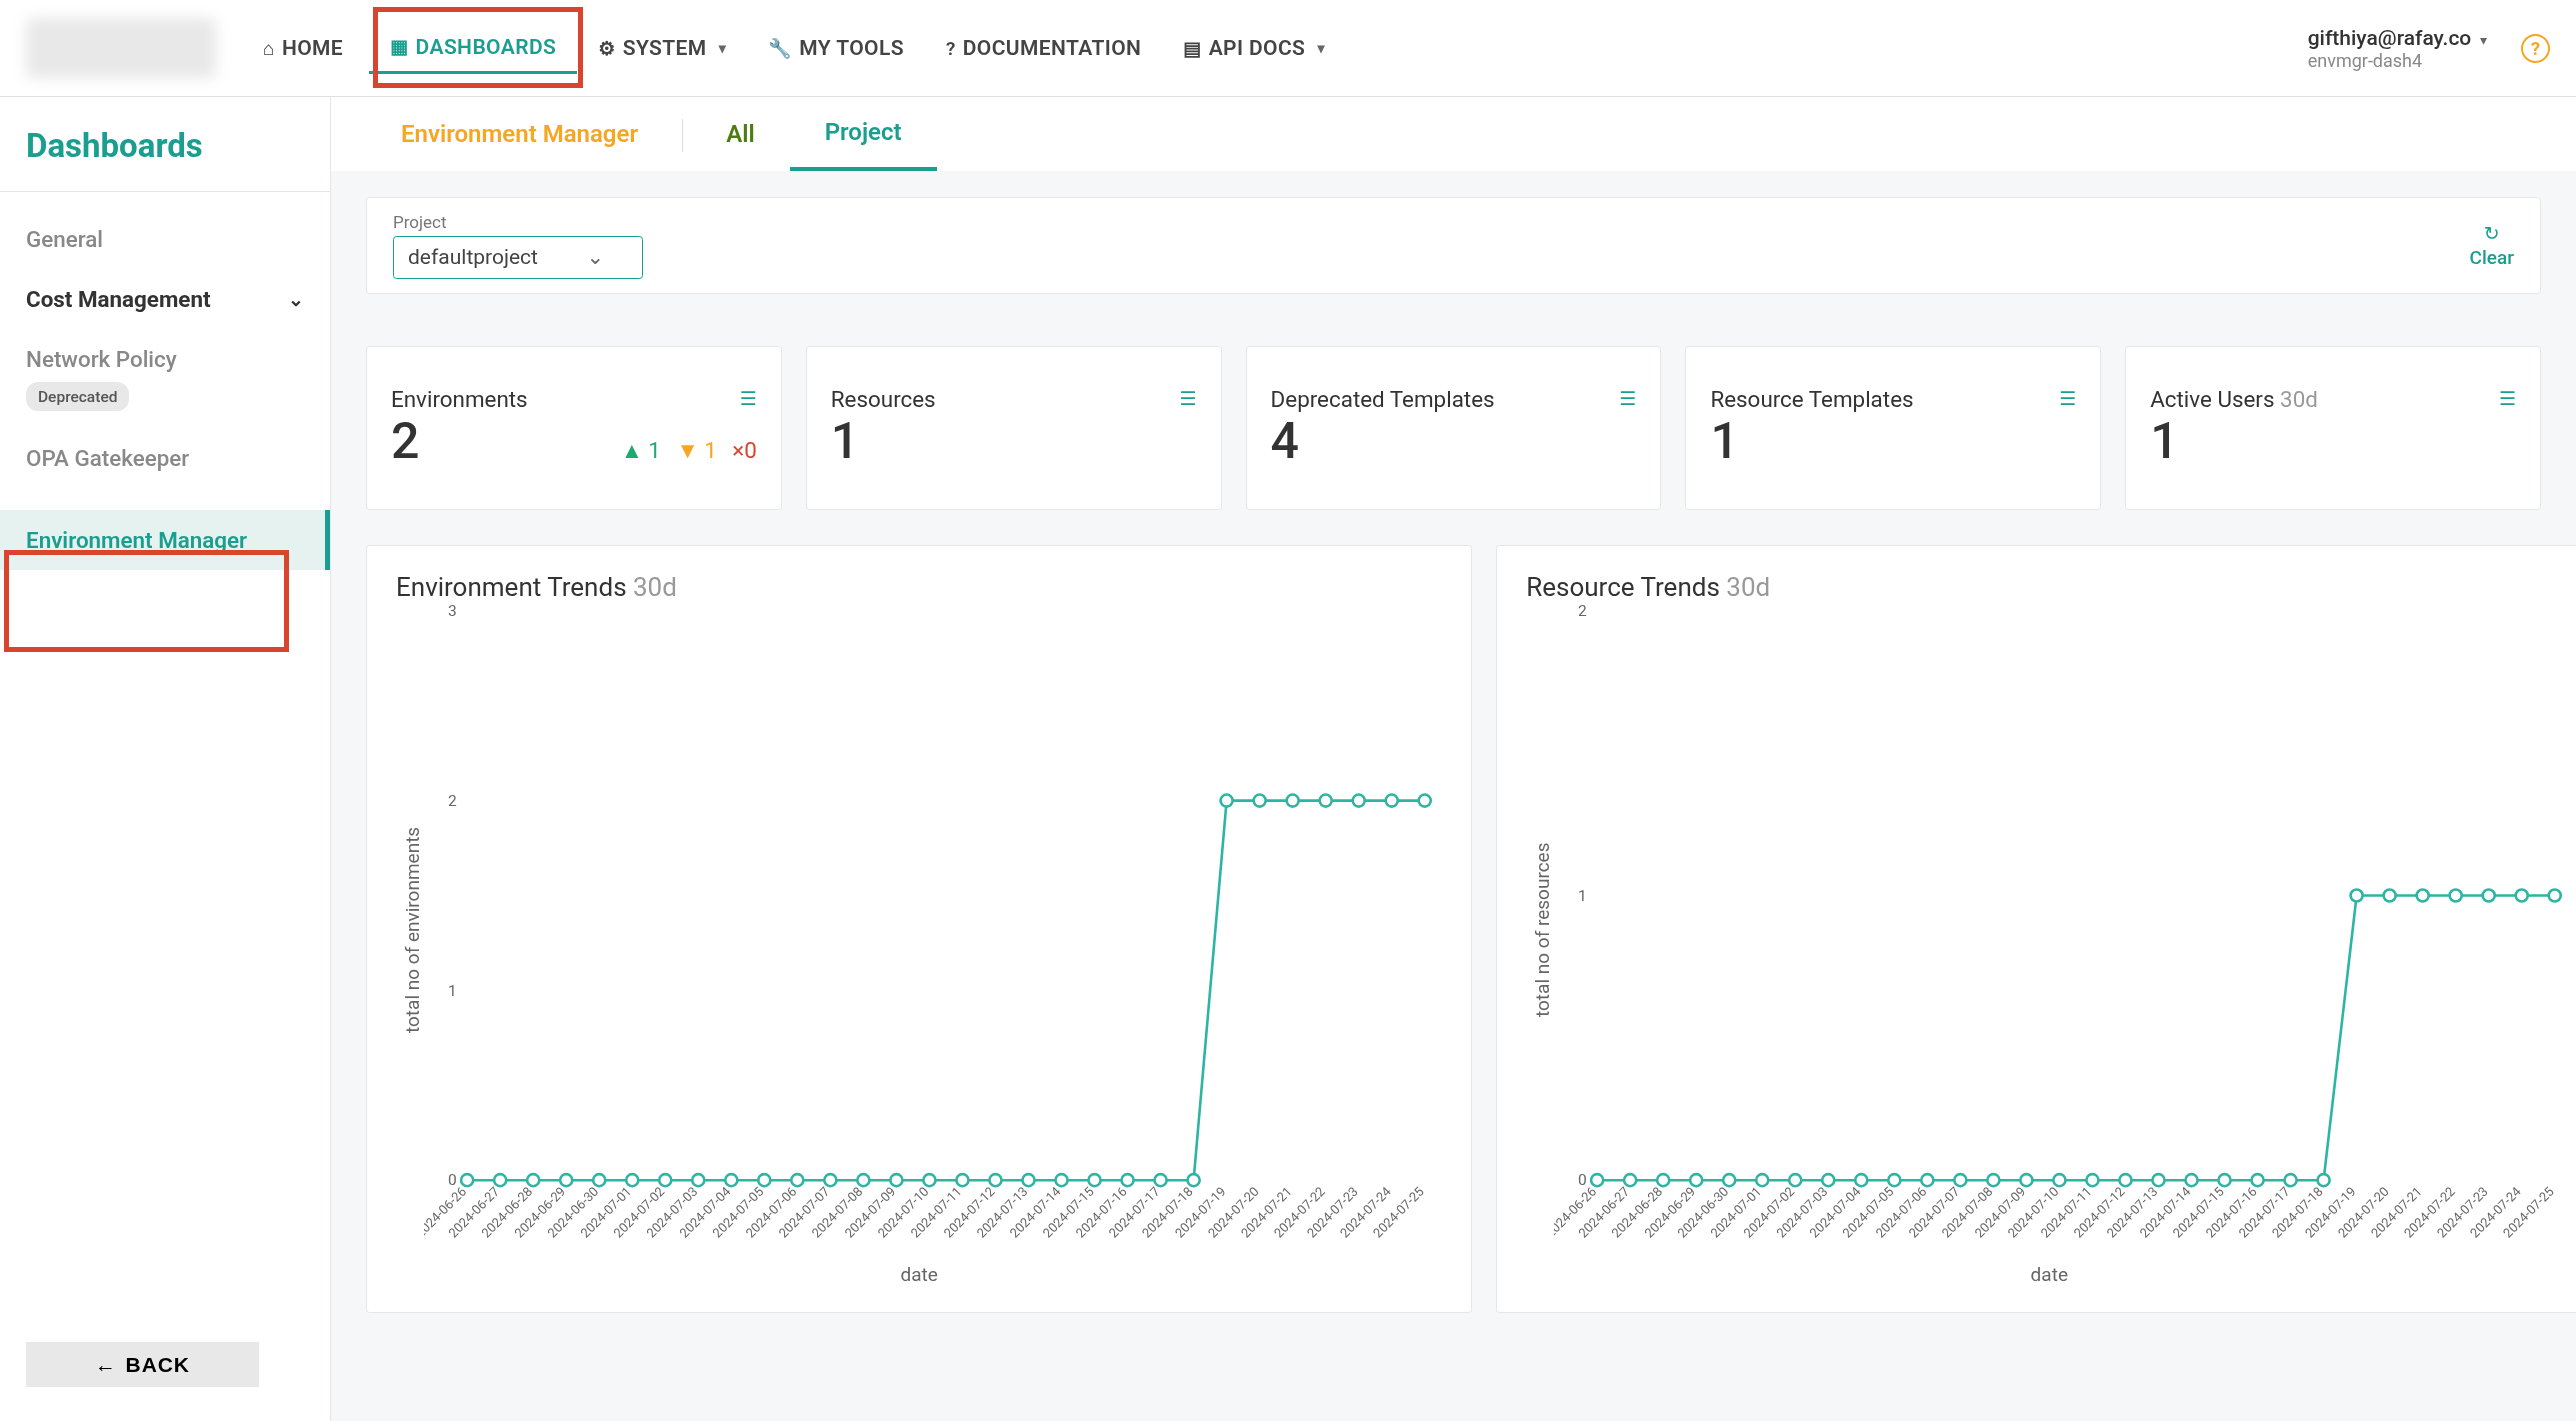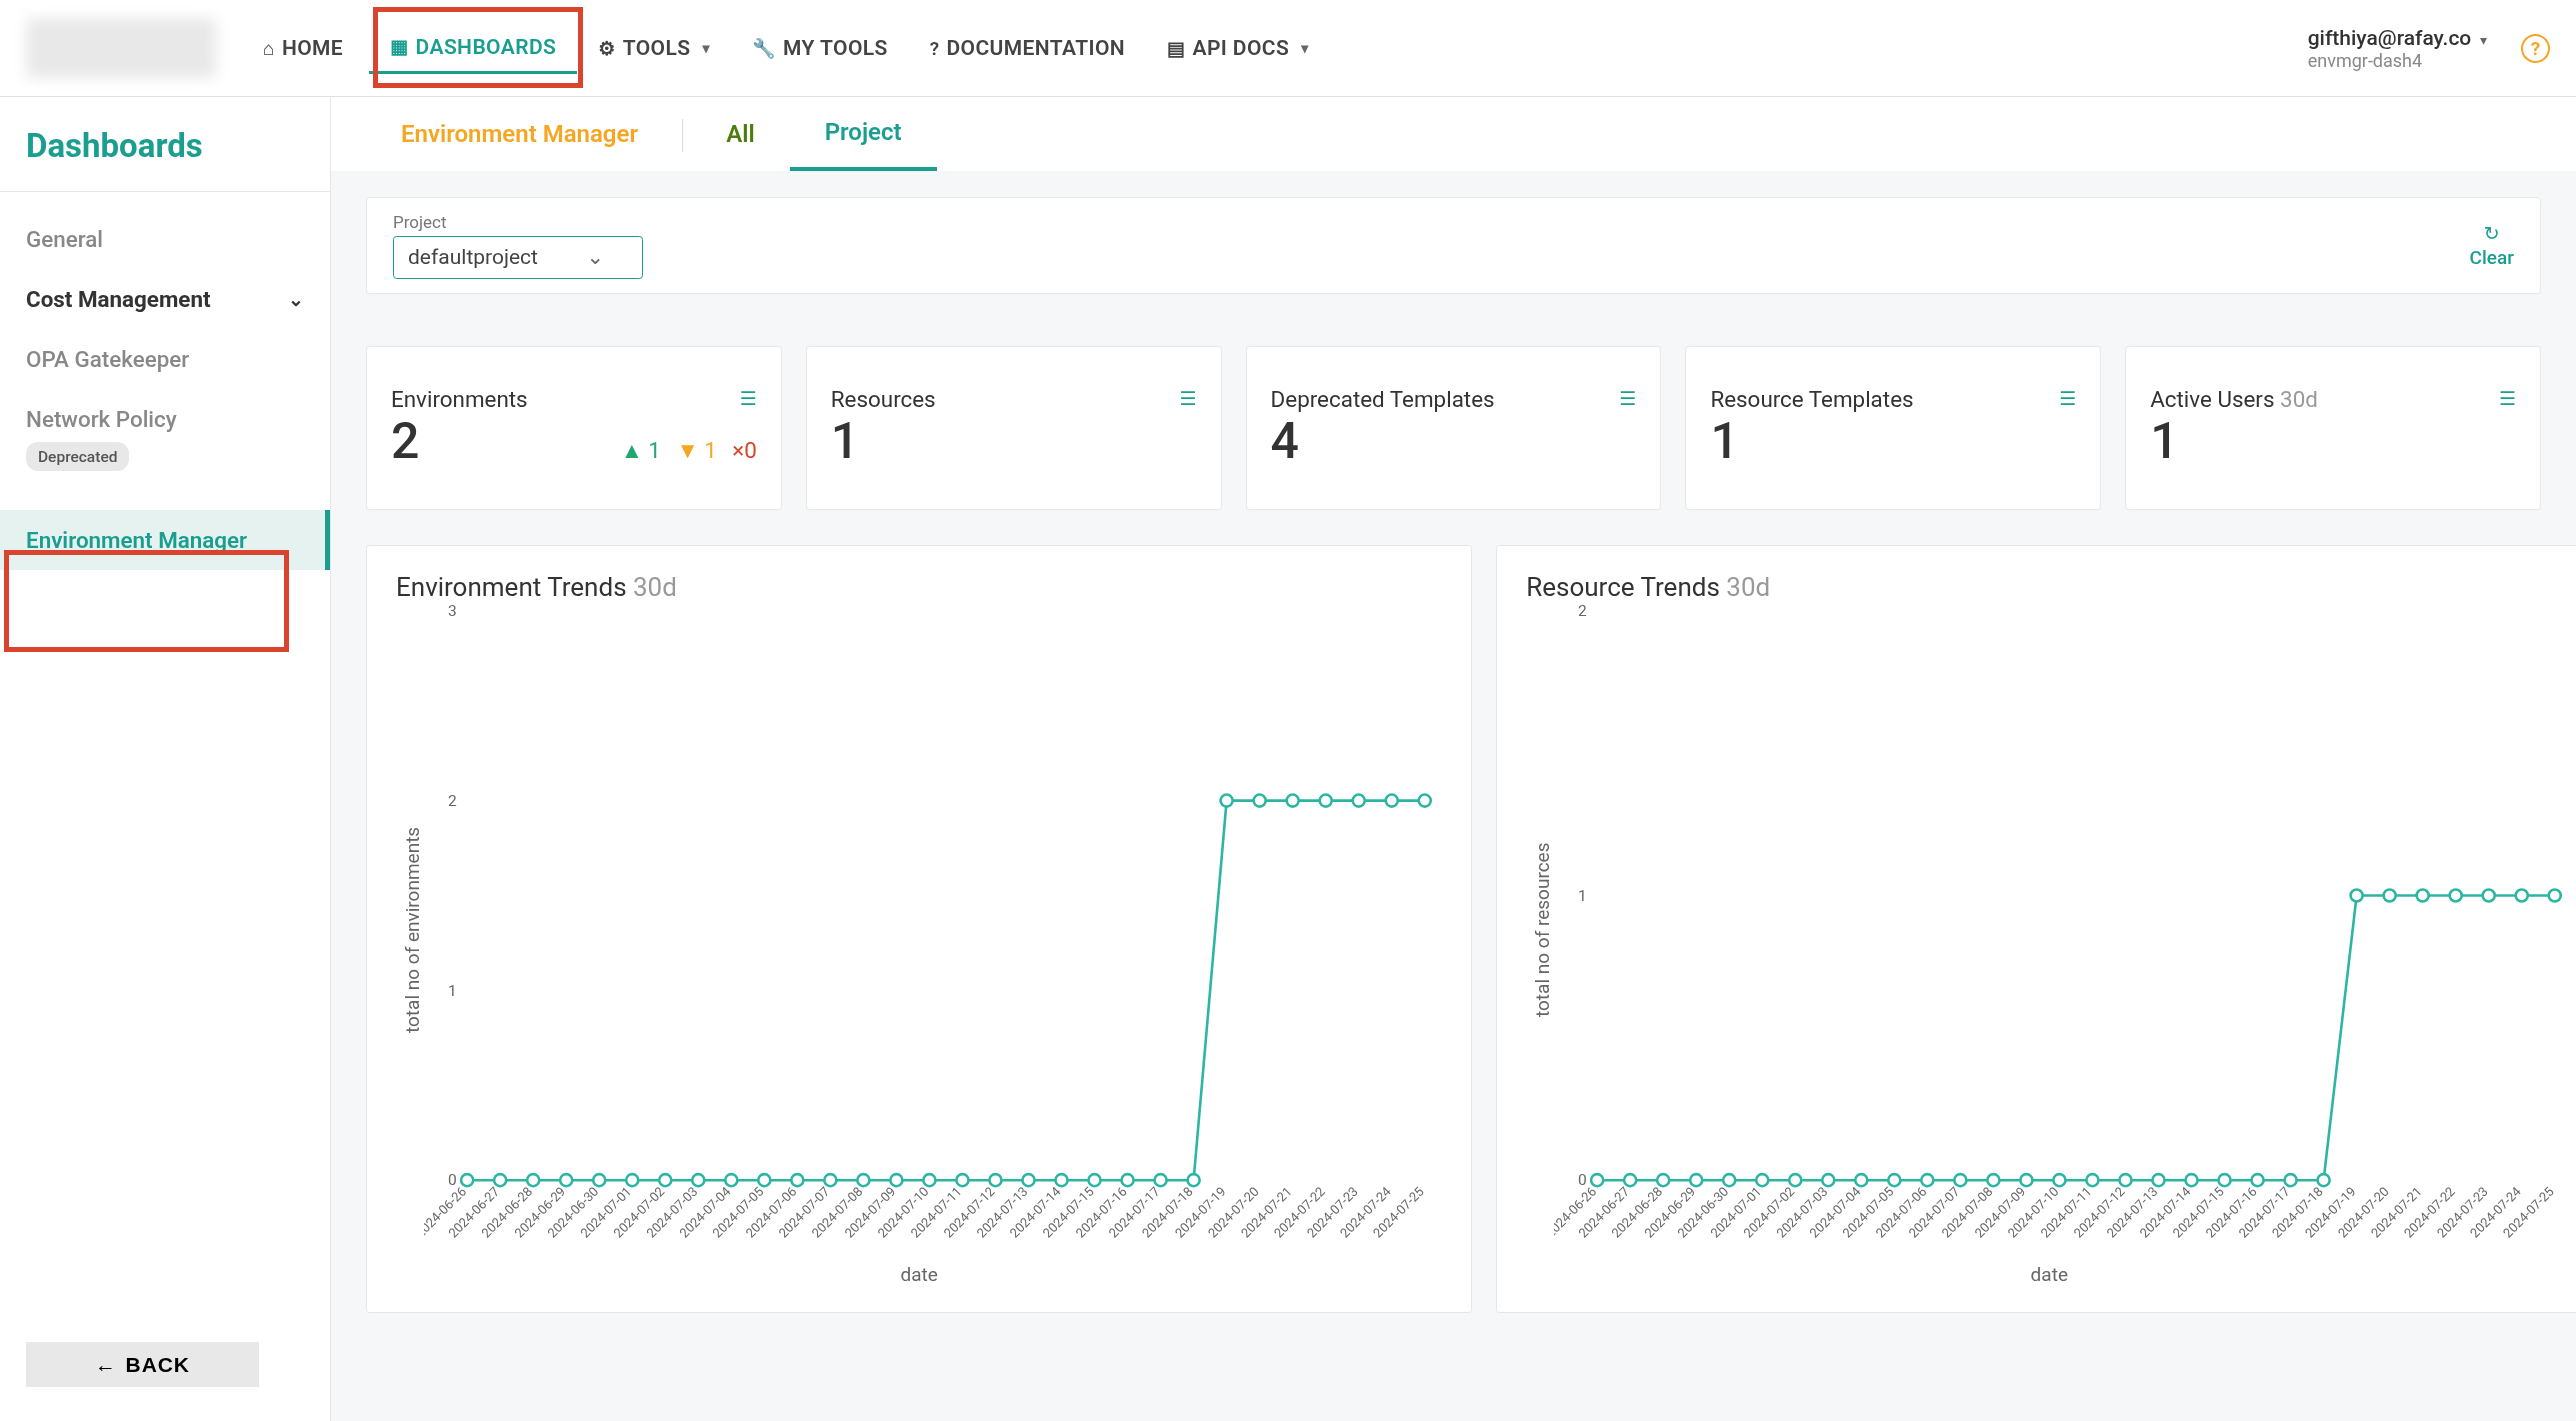--- a/index.html
+++ b/index.html
@@ -181,21 +181,21 @@
     <div class="topnav-item">
       <span class="icn">⌂</span>
       <span>HOME</span>
     </div>
     <div class="topnav-item active" style="margin-left:5.2px;">
       <span class="icn">▦</span>
       <span>DASHBOARDS</span>
     </div>
     <div class="topnav-item">
       <span class="icn">⚙</span>
-      <span>TOOLS</span>
+      <span>SYSTEM</span>
       <span class="caret">▾</span>
     </div>
     <div class="topnav-item">
       <span class="icn">🔧</span>
       <span>MY TOOLS</span>
     </div>
     <div class="topnav-item">
       <span class="icn">?</span>
       <span>DOCUMENTATION</span>
     </div>
@@ -223,26 +223,26 @@
   <div class="sidebar">
     <div class="side-title">Dashboards</div>
     <div class="side-list">
       <div class="side-item">
         <span>General</span>
       </div>
       <div class="side-item bold">
         <span>Cost Management</span>
         <span style="font-size:19px;">⌄</span>
       </div>
-      <div class="side-item">
-        <span>OPA Gatekeeper</span>
-      </div>
       <div class="side-item" style="flex-direction:column;align-items:flex-start;gap:5.2px;">
         <span>Network Policy</span>
         <span class="badge">Deprecated</span>
+      </div>
+      <div class="side-item">
+        <span>OPA Gatekeeper</span>
       </div>
       <div class="side-item selected" style="margin-top:22.4px;">
         <span>Environment Manager</span>
       </div>
       <div class="highlight-envmgr"></div>
     </div>
     <div class="back-btn-wrap">
       <button class="back-btn">
         <span>←</span>
         <span>BACK</span>

